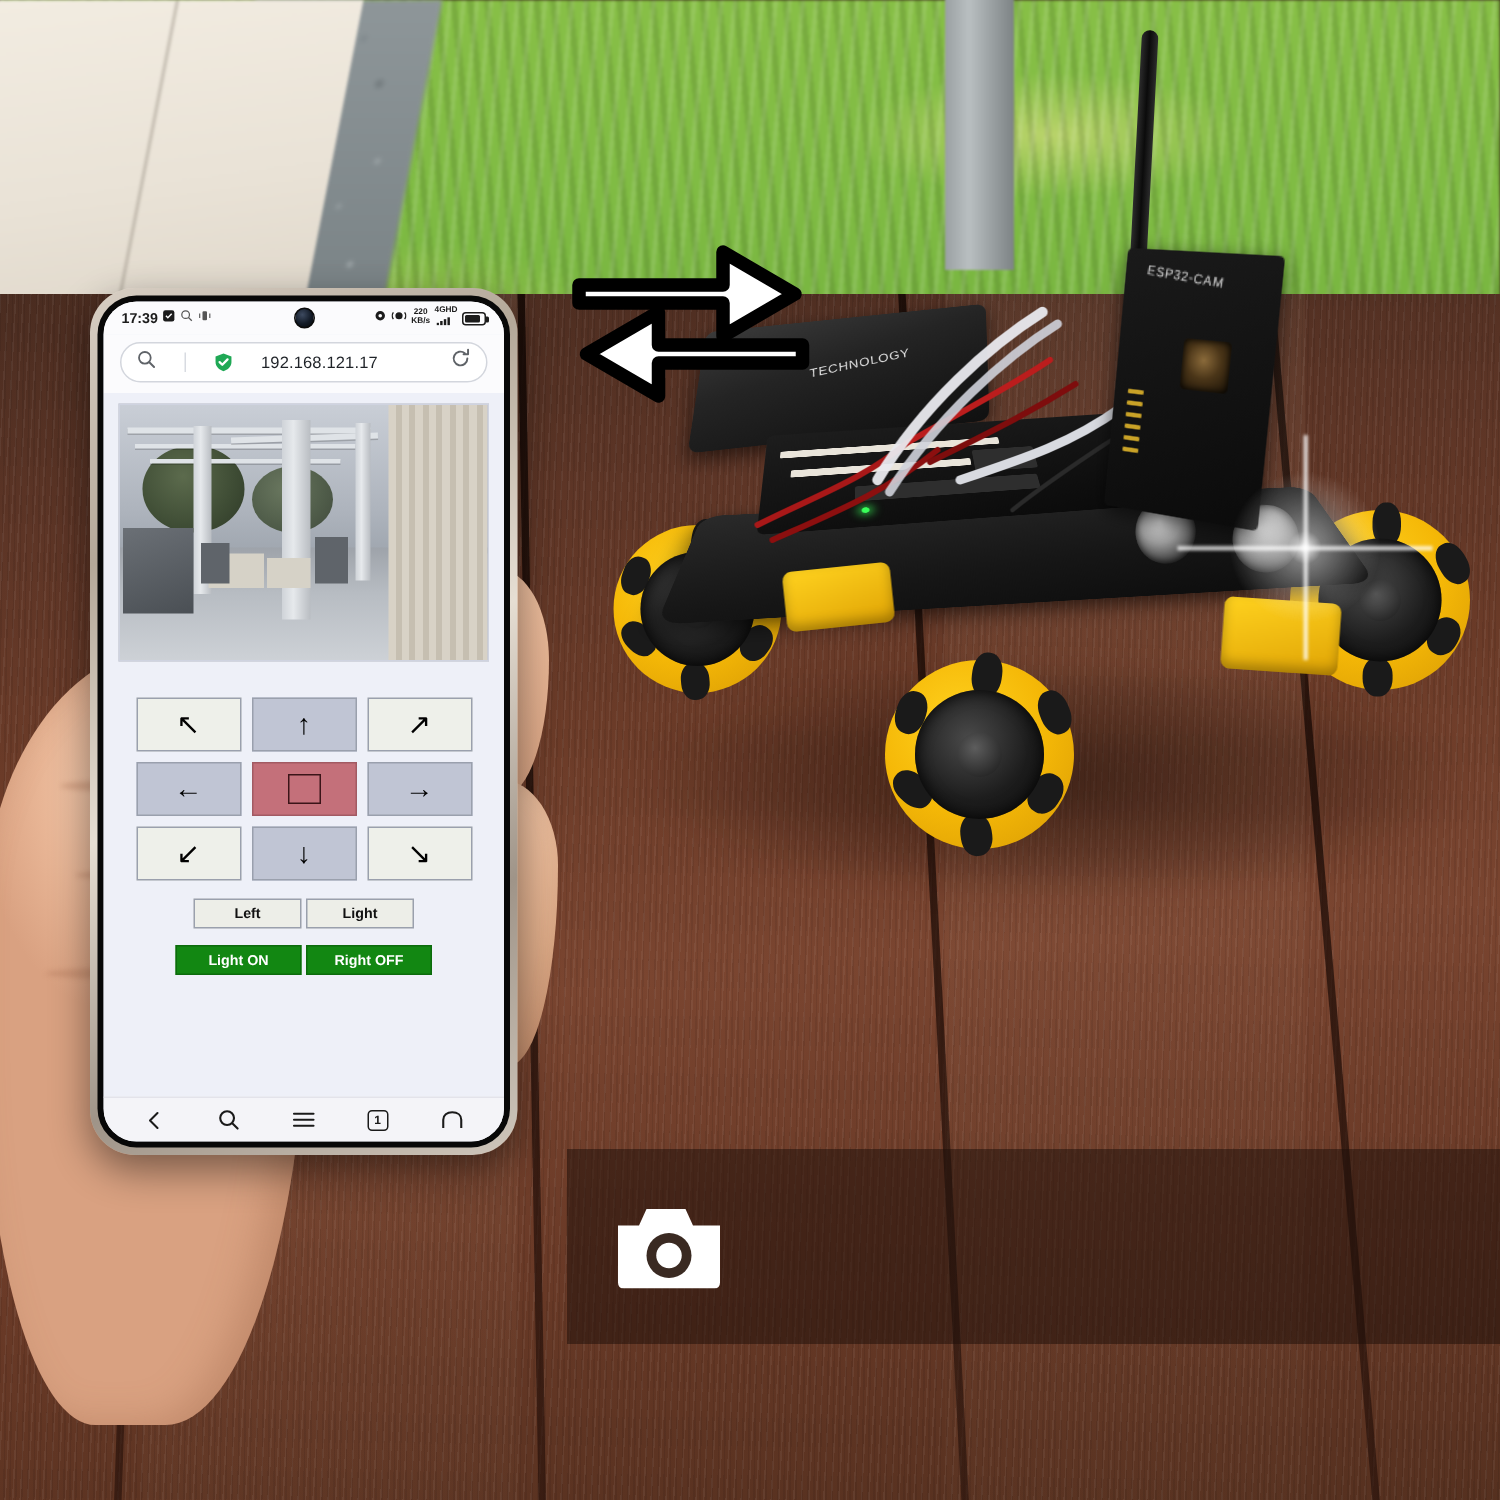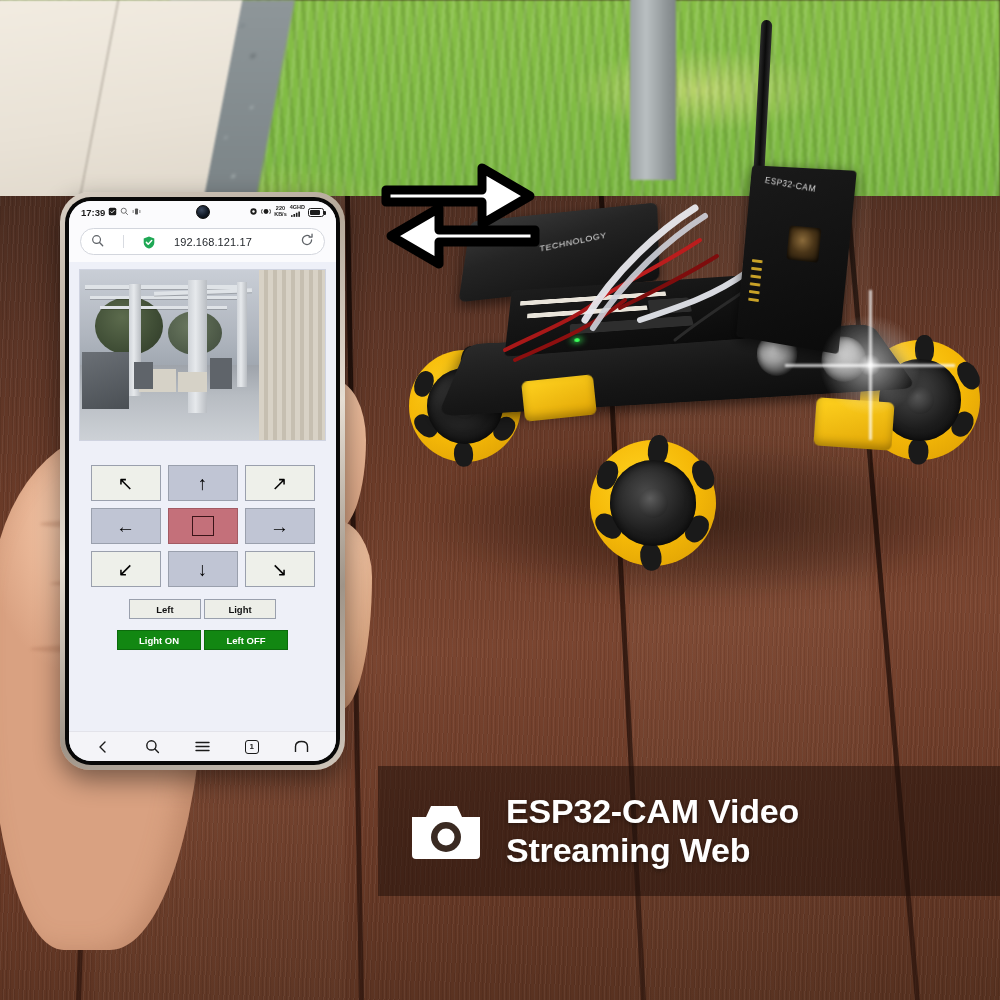--- a/index.html
+++ b/index.html
@@ -564,21 +564,21 @@
               <div class="dbtn light">↘</div>
             </div>
 
             <div class="lrrow">
               <div class="lrbtn">Left</div>
               <div class="lrbtn">Light</div>
             </div>
 
             <div class="lightrow">
               <div class="lightbtn">Light ON</div>
-              <div class="lightbtn">Left OFF</div>
+              <div class="lightbtn">Right OFF</div>
             </div>
           </div>
         </div>
 
         <div class="navbar">
           <span class="ni">
             <svg width="14" height="14" viewBox="0 0 14 14">
                 <path d="M9 2 L4 7 L9 12" stroke="#1a1a1a" stroke-width="1.4" fill="none" stroke-linecap="round" stroke-linejoin="round"></path>
               </svg>
           </span>
@@ -608,19 +608,15 @@
   </div>
 
   <div class="banner">
     <span class="cam-icon">
       <svg width="68" height="56" viewBox="0 0 68 56">
         <path d="M0,14 L14,14 L19,3 L45,3 L50,14 L68,14 L68,52 Q68,56 64,56 L4,56 Q0,56 0,52 Z" fill="#fff"></path>
         <circle cx="34" cy="34" r="15" fill="#3a2a22"></circle>
         <circle cx="34" cy="34" r="8.5" fill="#fff"></circle>
       </svg>
     </span>
-    <span class="banner-text">
-      <span>ESP32-CAM Video</span><br>
-      <span>Streaming Web</span>
-    </span>
   </div>
 
 </div>
 
 </body></html>

